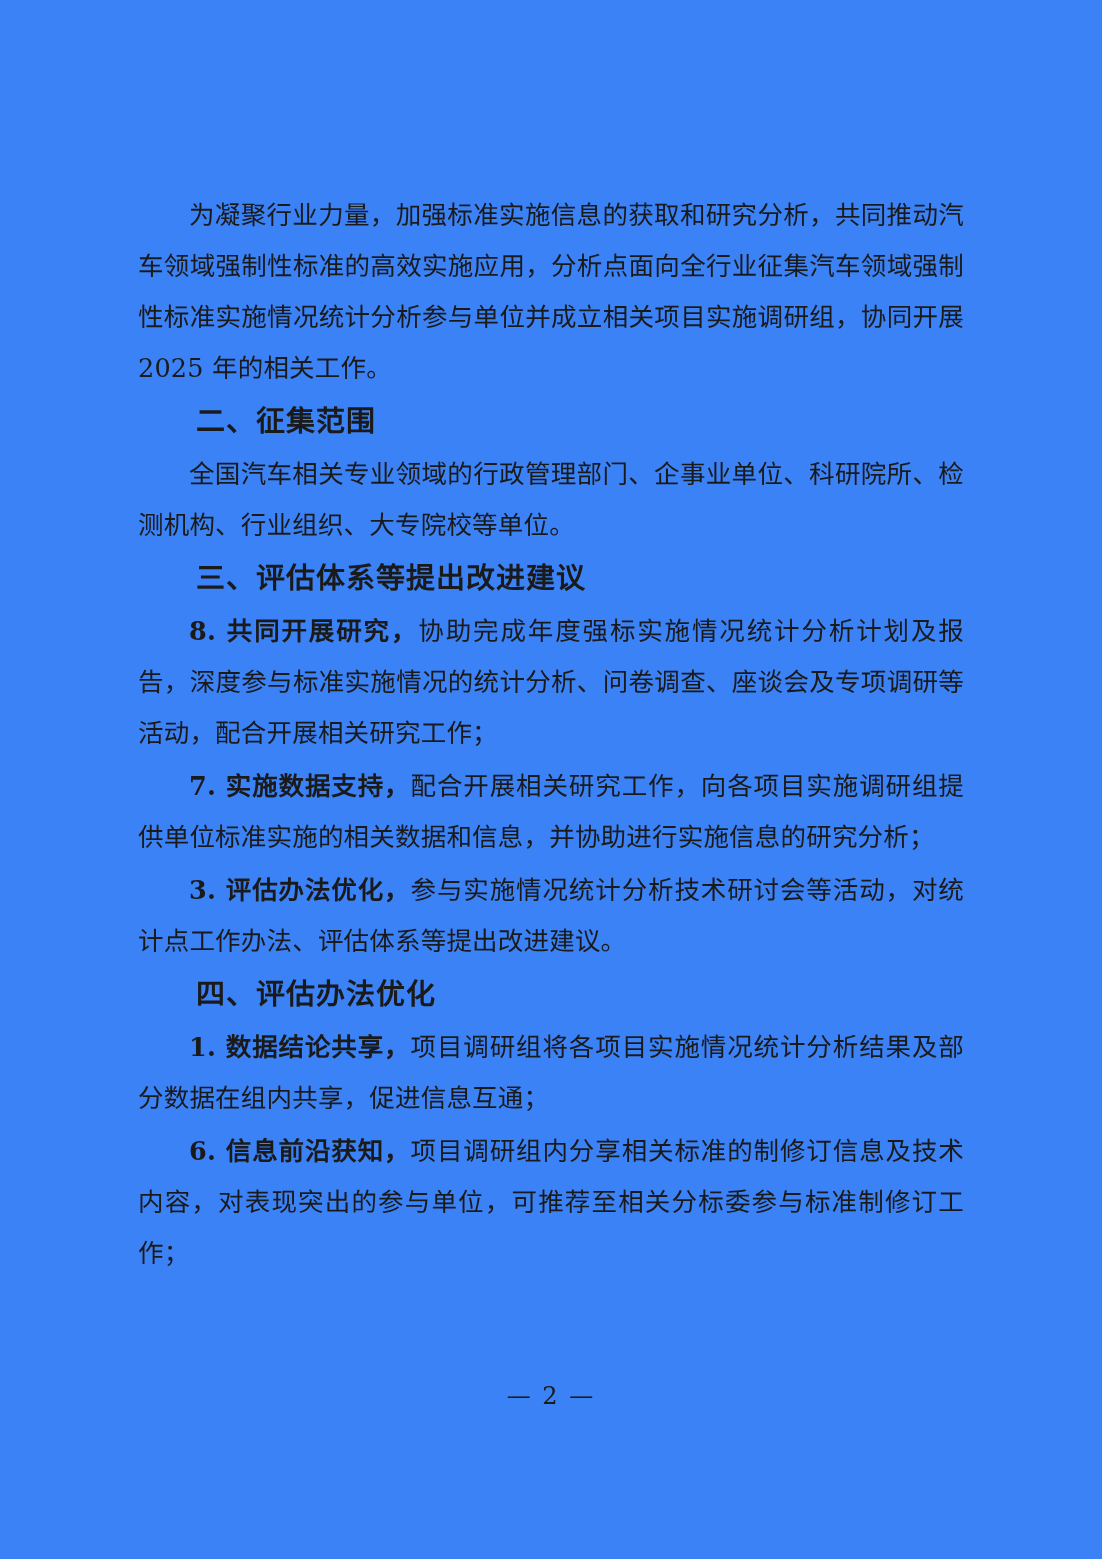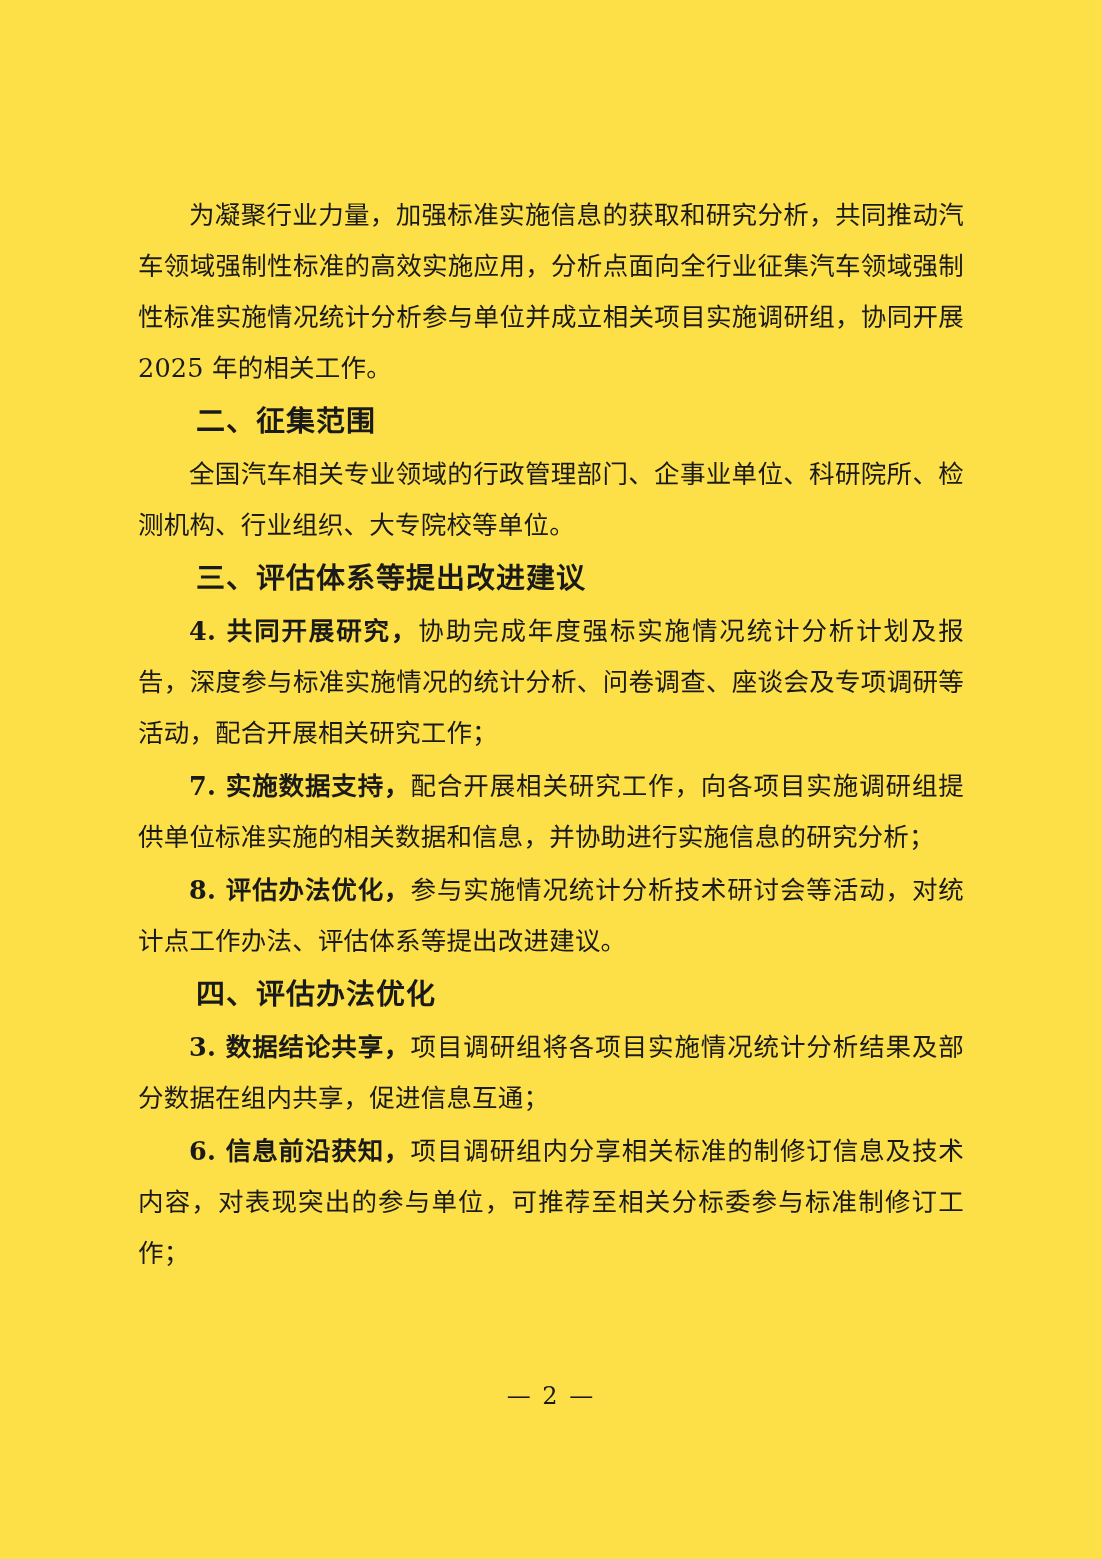--- a/index.html
+++ b/index.html
@@ -5,21 +5,21 @@
 <style>
   html, body {
     margin: 0;
     padding: 0;
     background: #ffffff;
   }
   .page {
     position: relative;
     width: 1102px;
     height: 1559px;
-    background: #fde047;
+    background: #3b82f6;
     margin: 0 auto;
     overflow: hidden;
     font-family: "DejaVu Serif", "Liberation Serif", serif;
     color: #1a1a1a;
   }
   .content {
     position: absolute;
     left: 138px;
     top: 190px;
     width: 826px;
@@ -65,28 +65,28 @@
   <div class="content">
 
     <p class="body-text indent">为凝聚行业力量，加强标准实施信息的获取和研究分析，共同推动汽车领域强制性标准的高效实施应用，分析点面向全行业征集汽车领域强制性标准实施情况统计分析参与单位并成立相关项目实施调研组，协同开展 2025 年的相关工作。</p>
 
     <h2 class="section-heading">二、征集范围</h2>
 
     <p class="body-text indent">全国汽车相关专业领域的行政管理部门、企事业单位、科研院所、检测机构、行业组织、大专院校等单位。</p>
 
     <h2 class="section-heading">三、评估体系等提出改进建议</h2>
 
-    <p class="body-text indent"><span class="lead">4. 共同开展研究，</span><span>协助完成年度强标实施情况统计分析计划及报告，深度参与标准实施情况的统计分析、问卷调查、座谈会及专项调研等活动，配合开展相关研究工作；</span></p>
+    <p class="body-text indent"><span class="lead">8. 共同开展研究，</span><span>协助完成年度强标实施情况统计分析计划及报告，深度参与标准实施情况的统计分析、问卷调查、座谈会及专项调研等活动，配合开展相关研究工作；</span></p>
 
     <p class="body-text indent"><span class="lead">7. 实施数据支持，</span><span>配合开展相关研究工作，向各项目实施调研组提供单位标准实施的相关数据和信息，并协助进行实施信息的研究分析；</span></p>
 
-    <p class="body-text indent"><span class="lead">8. 评估办法优化，</span><span>参与实施情况统计分析技术研讨会等活动，对统计点工作办法、评估体系等提出改进建议。</span></p>
+    <p class="body-text indent"><span class="lead">3. 评估办法优化，</span><span>参与实施情况统计分析技术研讨会等活动，对统计点工作办法、评估体系等提出改进建议。</span></p>
 
     <h2 class="section-heading">四、评估办法优化</h2>
 
-    <p class="body-text indent"><span class="lead">3. 数据结论共享，</span><span>项目调研组将各项目实施情况统计分析结果及部分数据在组内共享，促进信息互通；</span></p>
+    <p class="body-text indent"><span class="lead">1. 数据结论共享，</span><span>项目调研组将各项目实施情况统计分析结果及部分数据在组内共享，促进信息互通；</span></p>
 
     <p class="body-text indent"><span class="lead">6. 信息前沿获知，</span><span>项目调研组内分享相关标准的制修订信息及技术内容，对表现突出的参与单位，可推荐至相关分标委参与标准制修订工作；</span></p>
 
   </div>
 
   <div class="footer">— 2 —</div>
 </div>
 
 </body></html>

